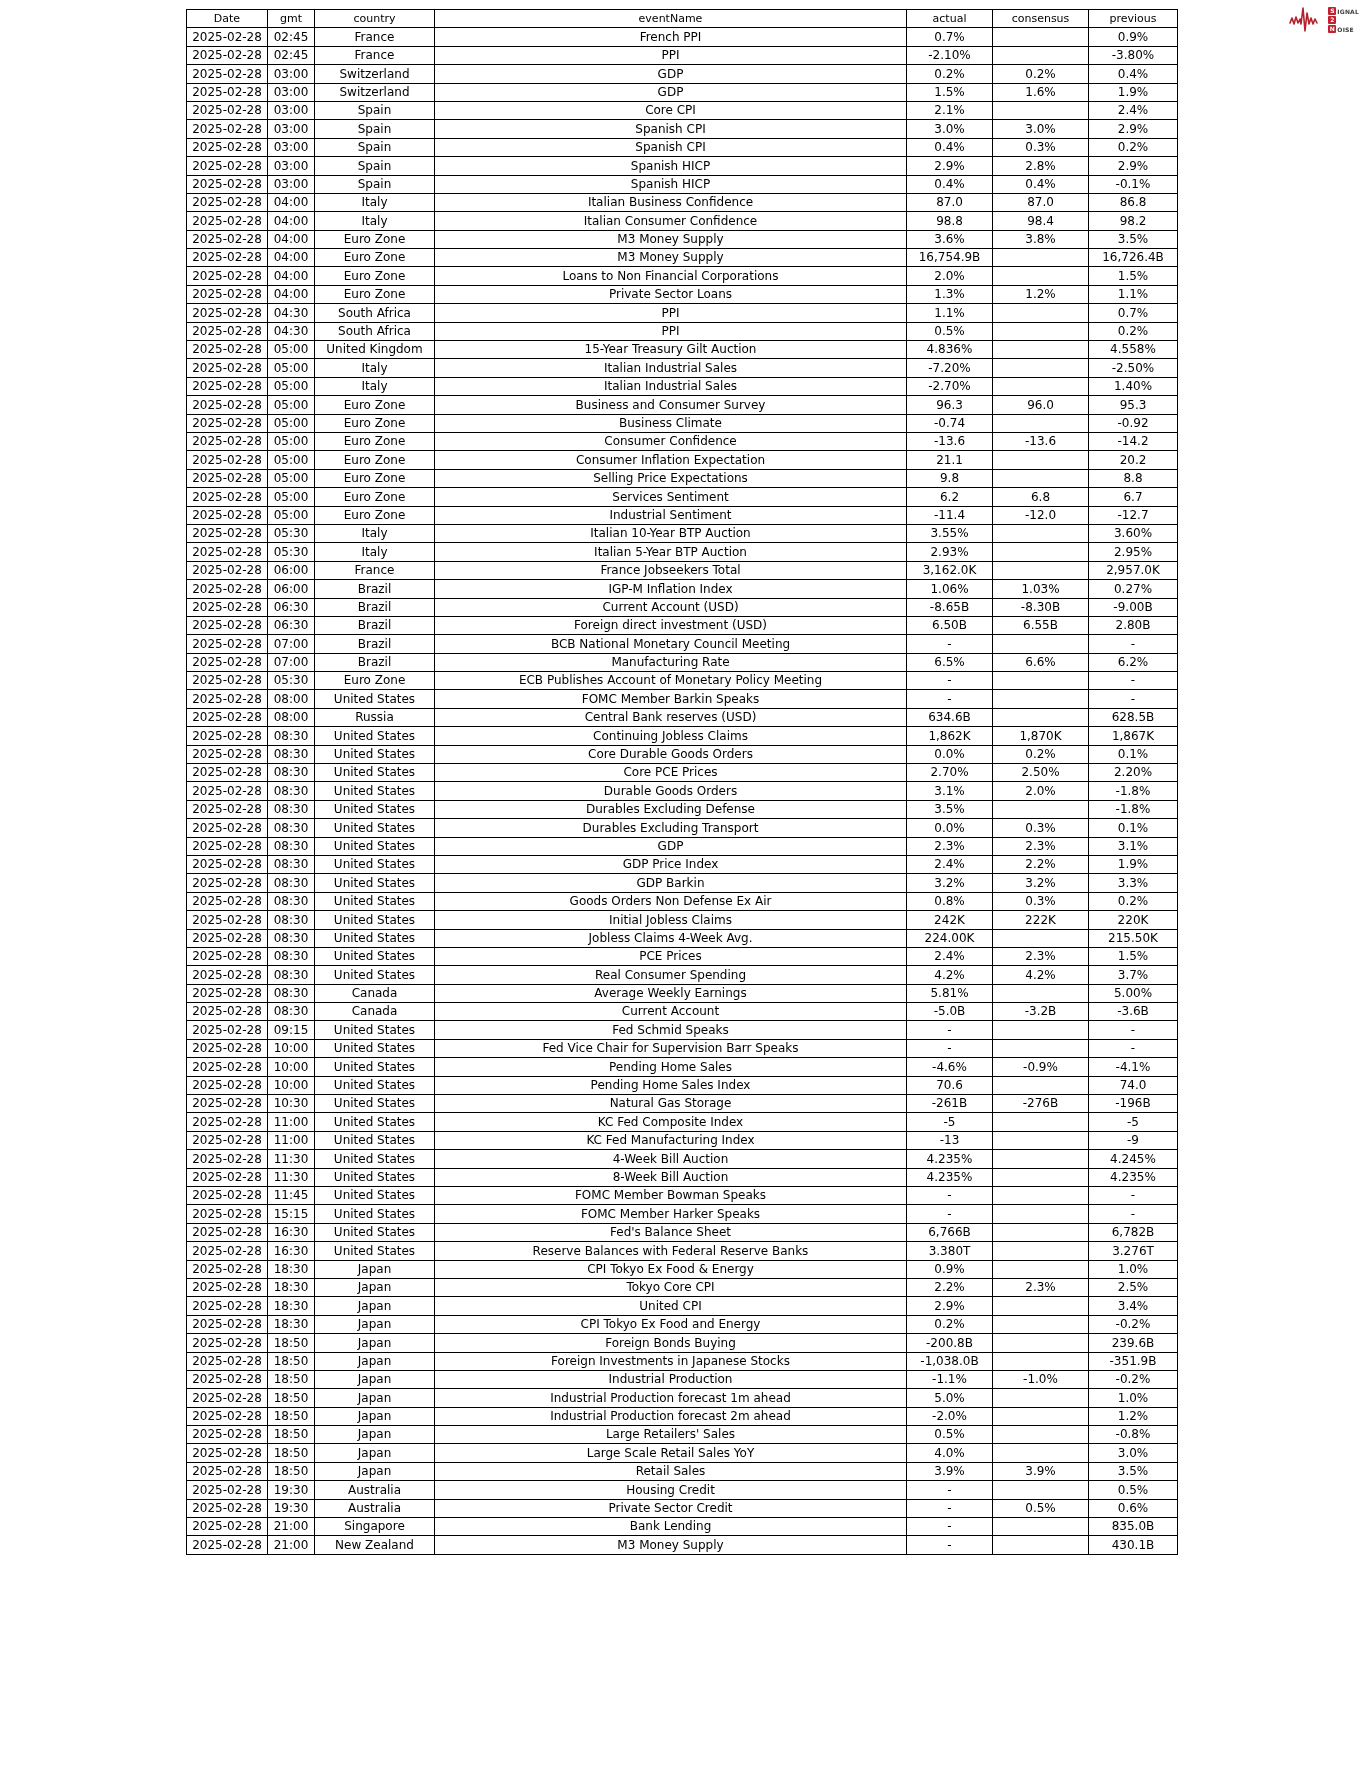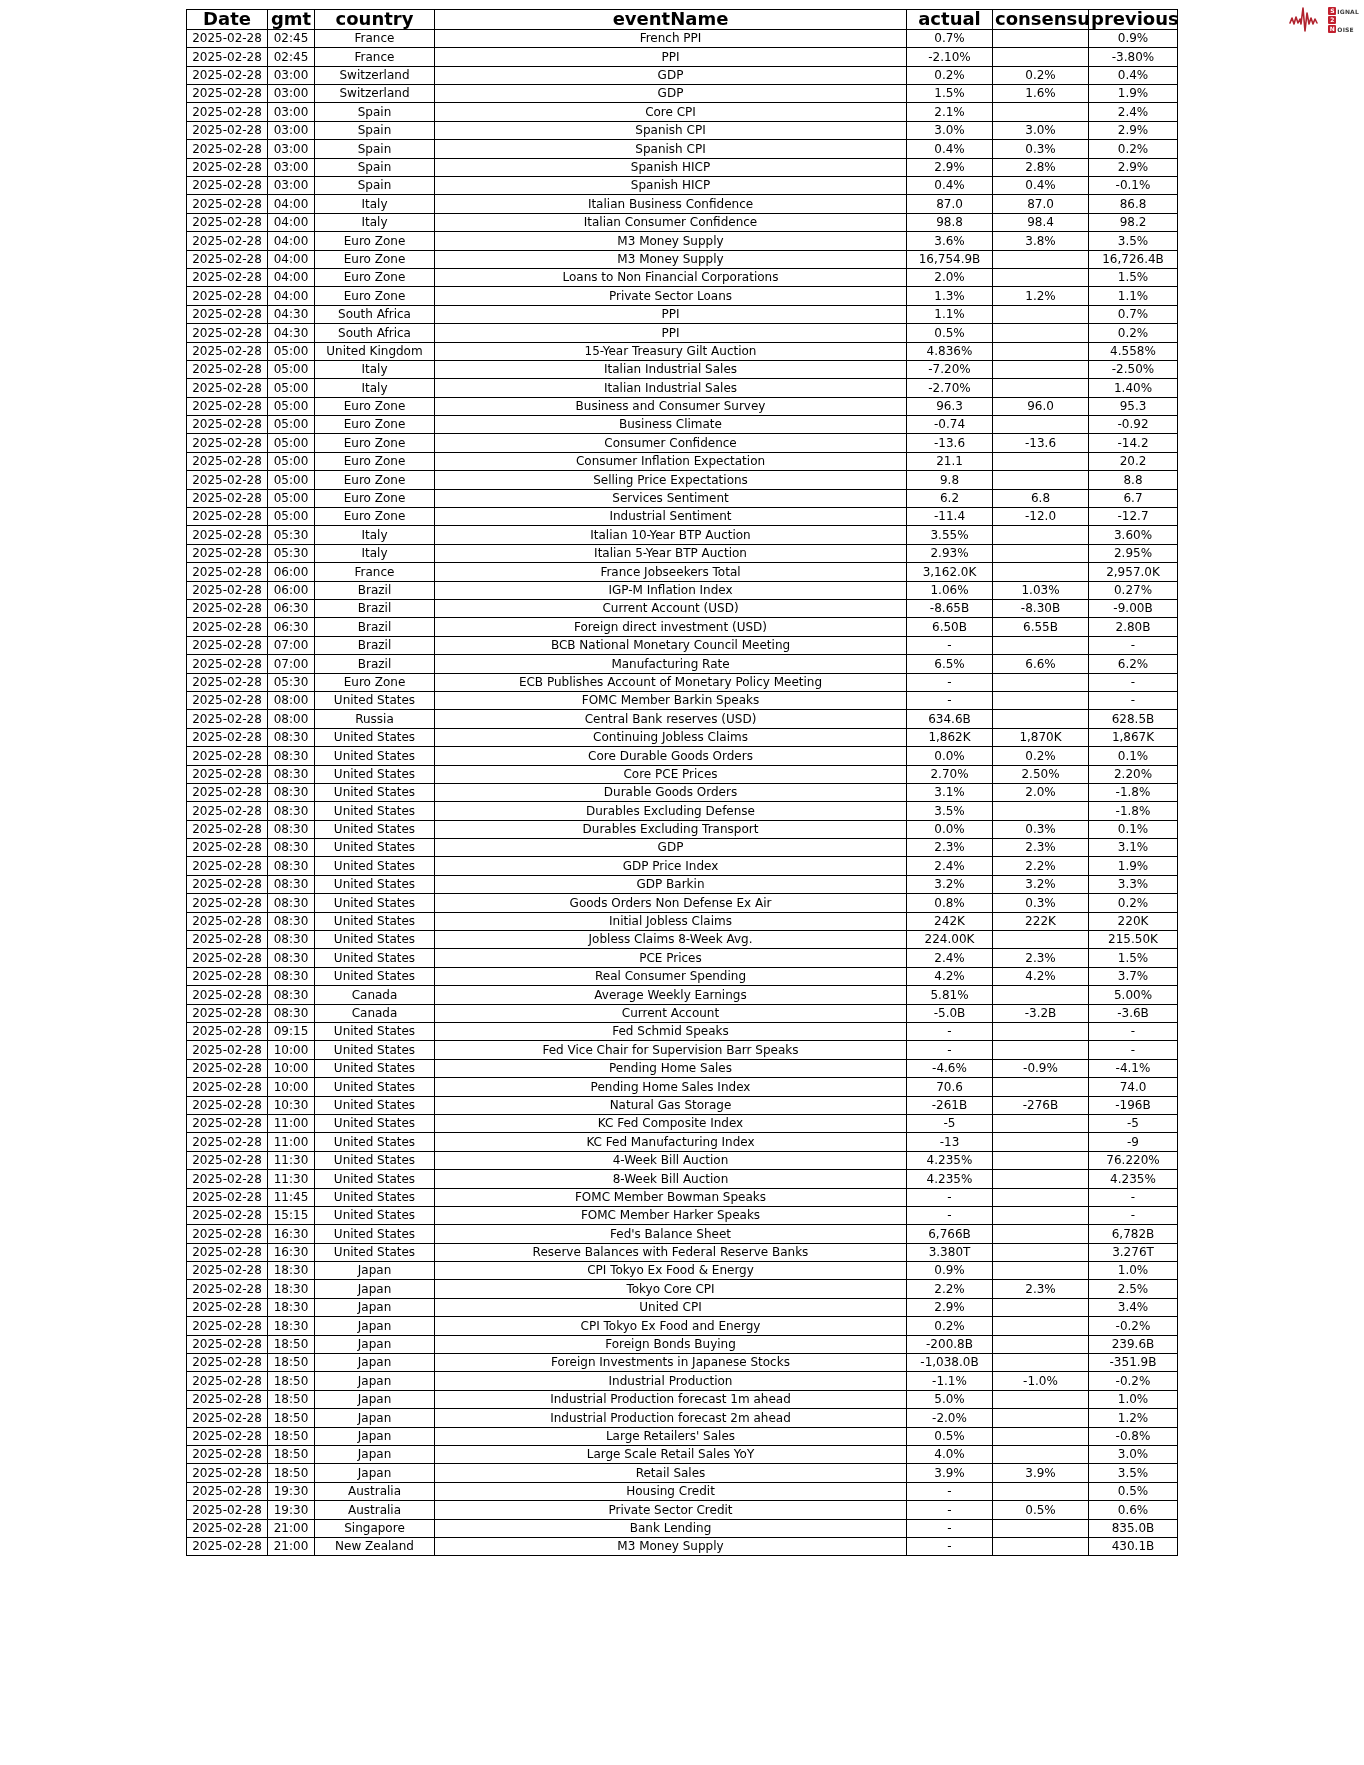--- a/index.html
+++ b/index.html
@@ -26,22 +26,22 @@
     font-size: 12px;
     text-align: center;
     vertical-align: middle;
     padding: 0 2px;
     height: 17.4px;
     line-height: 1.05;
     white-space: nowrap;
     overflow: hidden;
   }
   table.calendar th {
-    font-weight: bold;
-    font-size: 18px;
+    font-weight: normal;
+    font-size: 11px;
   }
   col.c-date      { width: 81px; }
   col.c-gmt       { width: 47px; }
   col.c-country   { width: 120px; }
   col.c-event     { width: 472px; }
   col.c-actual    { width: 86px; }
   col.c-consensus { width: 96px; }
   col.c-previous  { width: 89px; }
 
   
@@ -563,21 +563,21 @@
     <td>United States</td>
     <td>Initial Jobless Claims</td>
     <td>242K</td>
     <td>222K</td>
     <td>220K</td>
   </tr>
       <tr>
     <td>2025-02-28</td>
     <td>08:30</td>
     <td>United States</td>
-    <td>Jobless Claims 8-Week Avg.</td>
+    <td>Jobless Claims 4-Week Avg.</td>
     <td>224.00K</td>
     <td></td>
     <td>215.50K</td>
   </tr>
       <tr>
     <td>2025-02-28</td>
     <td>08:30</td>
     <td>United States</td>
     <td>PCE Prices</td>
     <td>2.4%</td>
@@ -674,21 +674,21 @@
     <td></td>
     <td>-9</td>
   </tr>
       <tr>
     <td>2025-02-28</td>
     <td>11:30</td>
     <td>United States</td>
     <td>4-Week Bill Auction</td>
     <td>4.235%</td>
     <td></td>
-    <td>76.220%</td>
+    <td>4.245%</td>
   </tr>
       <tr>
     <td>2025-02-28</td>
     <td>11:30</td>
     <td>United States</td>
     <td>8-Week Bill Auction</td>
     <td>4.235%</td>
     <td></td>
     <td>4.235%</td>
   </tr>

